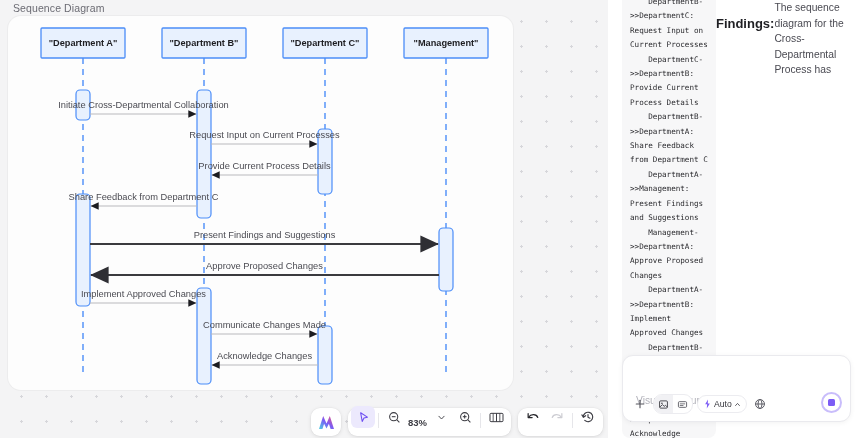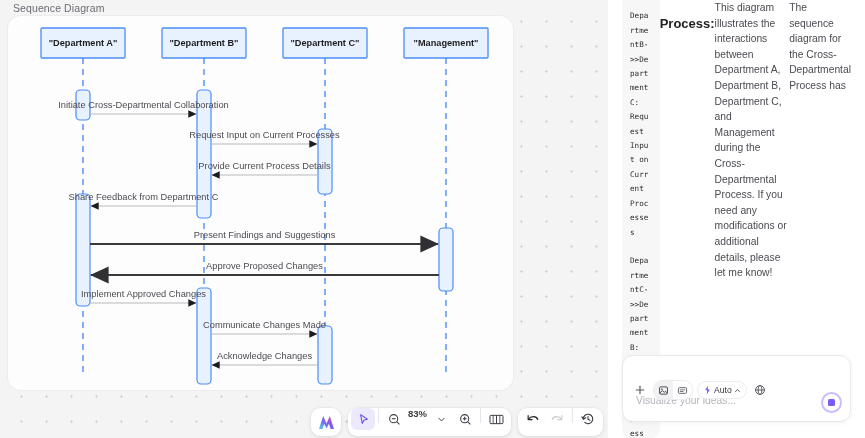--- a/index.html
+++ b/index.html
@@ -35,26 +35,26 @@
   }
   #diagram-svg { position: absolute; left: 8px; top: 16px; }
 
   
   #bottom-toolbar {
     position: absolute; left: 311px; top: 408px;
     display: flex; align-items: center; gap: 7px;
     z-index: 10;
   }
   .tb-group {
-    display: flex; align-items: flex-start;
+    display: flex; align-items: flex-end;
     background: #ffffff;
     border-radius: 9px;
     height: 28px;
     box-shadow: 0 1px 4px rgba(0,0,0,0.10), 0 0 0 .5px rgba(0,0,0,0.03);
-    padding: 0 3px;
+    padding: 8px 3px;
   }
   .tb-btn {
     width: 24px; height: 22px;
     display: flex; align-items: center; justify-content: center;
     border-radius: 6px; cursor: pointer;
   }
   .tb-btn.active { background: #ece9fd; }
   .tb-sep { width: 1px; height: 15px; background: #e6e6ea; margin: 0 3px; }
   #zoom-level {
     font-size: 9.5px; color: #3c3c43; font-weight: bold;
@@ -101,21 +101,21 @@
     background: #fff;
     border: 1px solid #eaeaee;
     border-radius: 11px;
     box-shadow: 0 1px 5px rgba(0,0,0,0.05);
   }
   #composer-placeholder {
     position: absolute; left: 13px; top: 7px;
     font-size: 10.3px; color: #b3b3bb; margin-top: 32px;
   }
   #composer-tools {
-    position: absolute; left: 8px; top: 24px;
+    position: absolute; left: 8px; top: 38px;
     display: flex; align-items: center; gap: 4px;
   }
   .c-btn {
     height: 18px; min-width: 18px;
     display: flex; align-items: center; justify-content: center;
     border-radius: 9px; cursor: pointer; color: #55555d;
   }
   .c-pill {
     height: 18px; display: flex; align-items: center; gap: 2px;
     padding: 0 5px; border-radius: 9px;
@@ -290,22 +290,21 @@
 
     <div id="code-block">    DepartmentB-&gt;&gt;DepartmentC: Request Input on Current Processes
     DepartmentC-&gt;&gt;DepartmentB: Provide Current Process Details
     DepartmentB-&gt;&gt;DepartmentA: Share Feedback from Department C
     DepartmentA-&gt;&gt;Management: Present Findings and Suggestions
     Management-&gt;&gt;DepartmentA: Approve Proposed Changes
     DepartmentA-&gt;&gt;DepartmentB: Implement Approved Changes
     DepartmentB-&gt;&gt;DepartmentC: Communicate Changes Made
     DepartmentC-&gt;&gt;DepartmentB: Acknowledge Changes</div>
 
-    <div id="summary-heading">Process:</div>
-    <div class="summary-para">This diagram illustrates the interactions between Department A, Department B, Department C, and Management during the Cross-Departmental Process. If you need any modifications or additional details, please let me know!</div>
+    <div id="summary-heading">Findings:</div>
     <div class="summary-para">The sequence diagram for the Cross-Departmental Process has</div>
 
     <div id="composer">
       <div id="composer-placeholder">Visualize your ideas...</div>
 
       <div id="composer-tools">
         <div class="c-btn">
           <svg width="12" height="12" viewBox="0 0 14 14">
             <line x1="7" y1="2.6" x2="7" y2="11.4" stroke="#55555d" stroke-width="1.3" stroke-linecap="round"></line>
             <line x1="2.6" y1="7" x2="11.4" y2="7" stroke="#55555d" stroke-width="1.3" stroke-linecap="round"></line>

